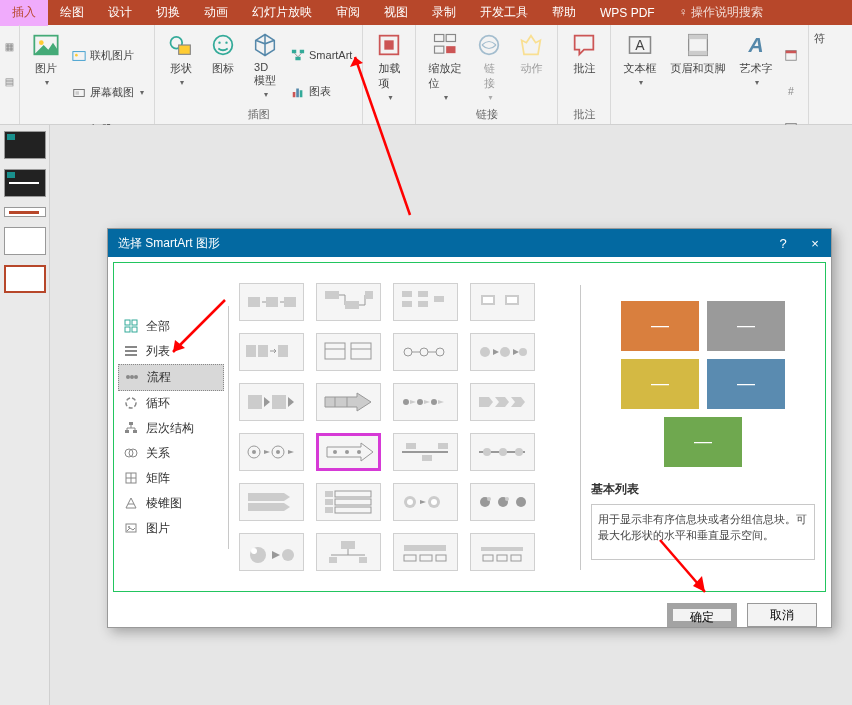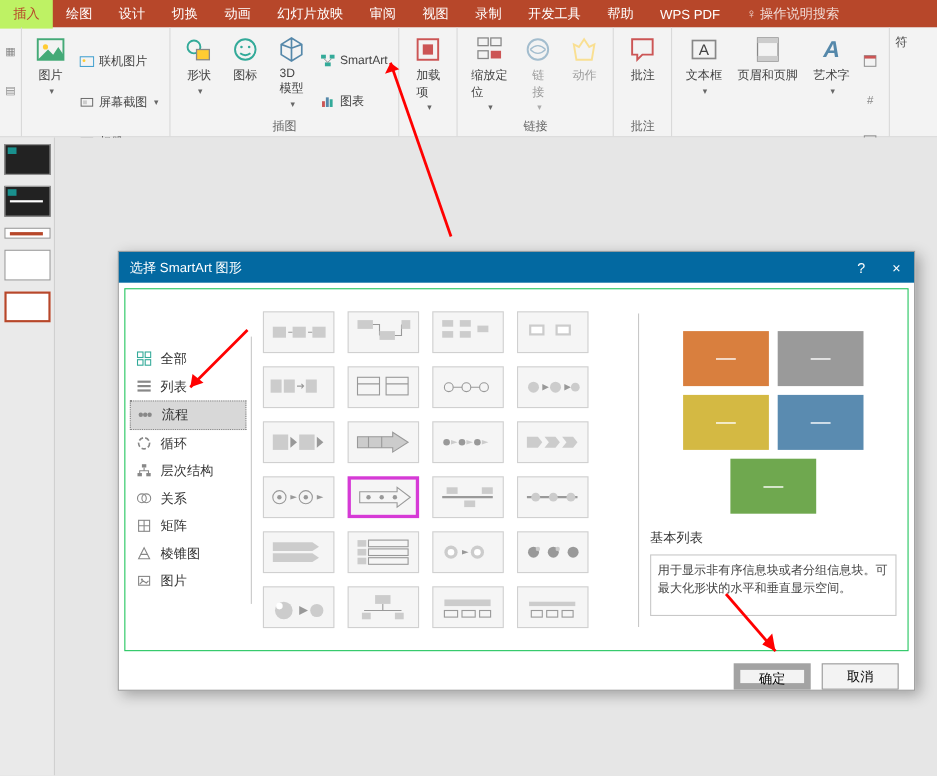--- a/index.html
+++ b/index.html
@@ -1,21 +1,21 @@
 <!DOCTYPE html>
 <html><head>
 <meta charset="utf-8">
 <style>
 * { margin: 0; padding: 0; box-sizing: border-box; font-family: "Microsoft YaHei", SimSun, sans-serif; }
 body { background: #e6e6e6; width: 852px; height: 705px; overflow: hidden; position: relative; }
 
 
 .ribbon-tabs { background: #b7472a; height: 25px; display: flex; align-items: center; padding-left: 0; font-size: 12px; }
 .ribbon-tabs .tab { color: #fff; padding: 5px 12px; cursor: pointer; }
-.ribbon-tabs .tab.active { background: #bef264; color: #b7472a; }
+.ribbon-tabs .tab.active { background: #f0abfc; color: #b7472a; }
 
 
 .ribbon { background: #f3f3f3; height: 100px; border-bottom: 1px solid #d0d0d0; display: flex; font-size: 11px; color: #444; }
 .group { border-right: 1px solid #d9d9d9; padding: 4px 8px 2px; display: flex; flex-direction: column; align-items: center; justify-content: space-between; }
 .group-label { font-size: 11px; color: #666; margin-top: auto; padding-top: 2px; }
 .group-content { display: flex; align-items: flex-start; gap: 6px; flex: 1; }
 .vbtn { display: flex; flex-direction: column; align-items: center; gap: 2px; padding: 2px 4px; cursor: pointer; }
 .vbtn svg, .vbtn .ico { width: 28px; height: 28px; }
 .vbtn .lbl { font-size: 11px; white-space: nowrap; }
 .stack { display: flex; flex-direction: column; gap: 2px; }
@@ -46,21 +46,21 @@
 .cat { display: flex; align-items: center; gap: 8px; padding: 4px 6px; font-size: 12px; color: #333; cursor: pointer; }
 .cat.sel { background: #d8d8d8; border: 1px dotted #888; }
 .cat svg { width: 14px; height: 14px; }
 .gallery { flex: 1; overflow-y: scroll; padding: 10px; display: grid; grid-template-columns: repeat(4, 65px); gap: 12px 12px; align-content: start; }
 .gal { width: 65px; height: 38px; border: 1px solid #d0d0d0; background: #f5f5f5; display: flex; align-items: center; justify-content: center; cursor: pointer; position: relative; }
 .gal.sel { border: 3px solid #d63ad6; }
 .gal svg { width: 55px; height: 30px; }
 .preview { width: 245px; border-left: 1px solid #c8c8c8; padding: 10px; display: flex; flex-direction: column; }
 .prev-img { height: 180px; display: flex; flex-wrap: wrap; gap: 8px; align-content: flex-start; justify-content: center; padding-top: 6px; }
 .prev-box { width: 78px; height: 50px; display: flex; align-items: center; justify-content: center; color: #fff; font-size: 18px; }
-.prev-title { font-size: 12px; font-weight: normal; margin-top: 6px; color: #333; }
+.prev-title { font-size: 12px; font-weight: bold; margin-top: 6px; color: #333; }
 .prev-desc { font-size: 11px; color: #444; margin-top: 6px; line-height: 1.5; border: 1px solid #c8c8c8; padding: 6px; height: 56px; }
 .dlg-foot { height: 36px; display: flex; justify-content: flex-end; align-items: center; gap: 10px; padding-right: 14px; }
 .btn2 { width: 70px; height: 24px; font-size: 12px; border: 1px solid #999; background: #f3f3f3; cursor: pointer; }
 .btn2.primary { border: 6px solid #a3a3a3; }
 
 
 .arrow { position: absolute; pointer-events: none; }
 .arrow-line { stroke: #ff0000; stroke-width: 2.5; fill: none; }
 .arrow-head { fill: #ff0000; }
 

